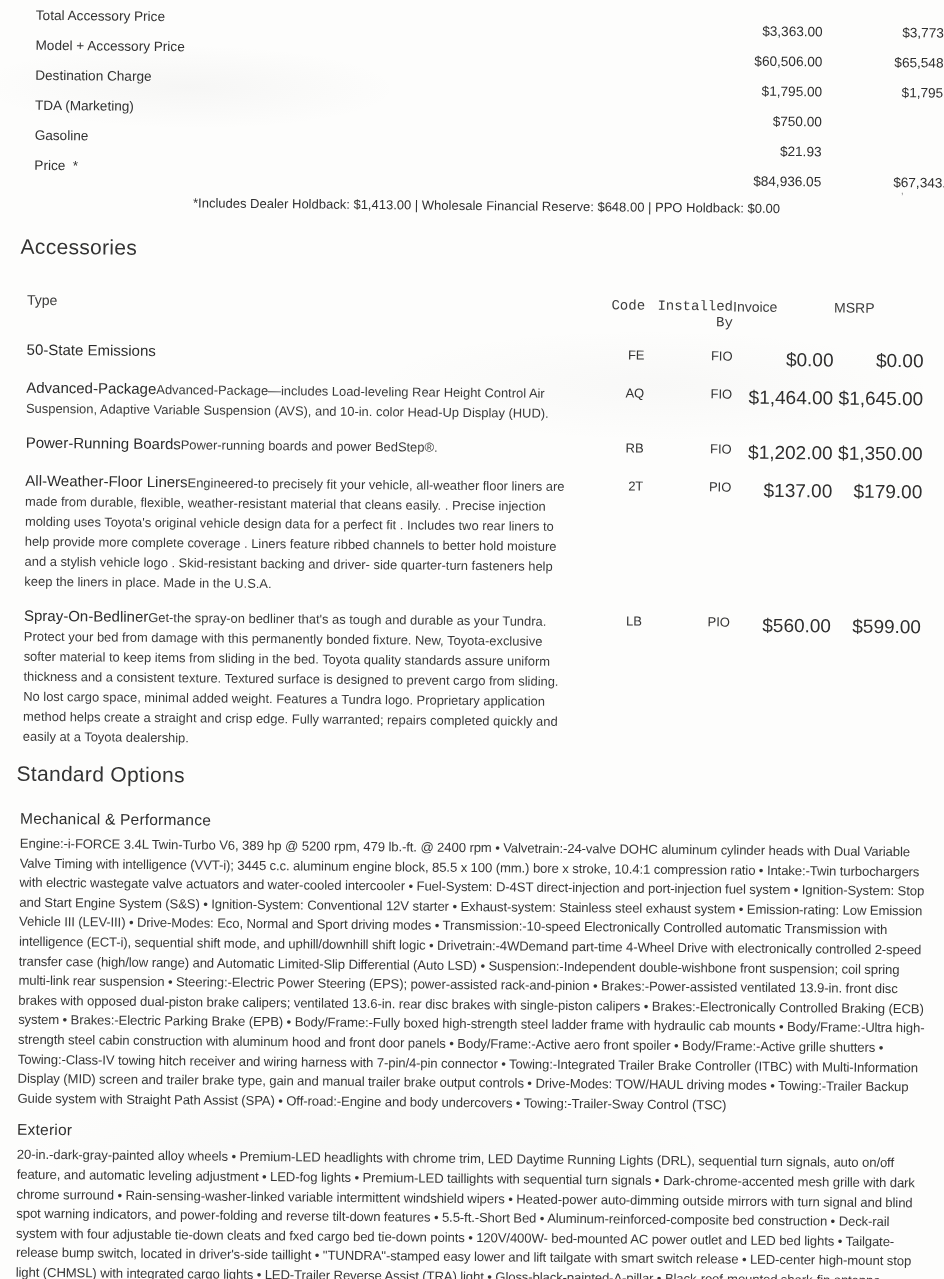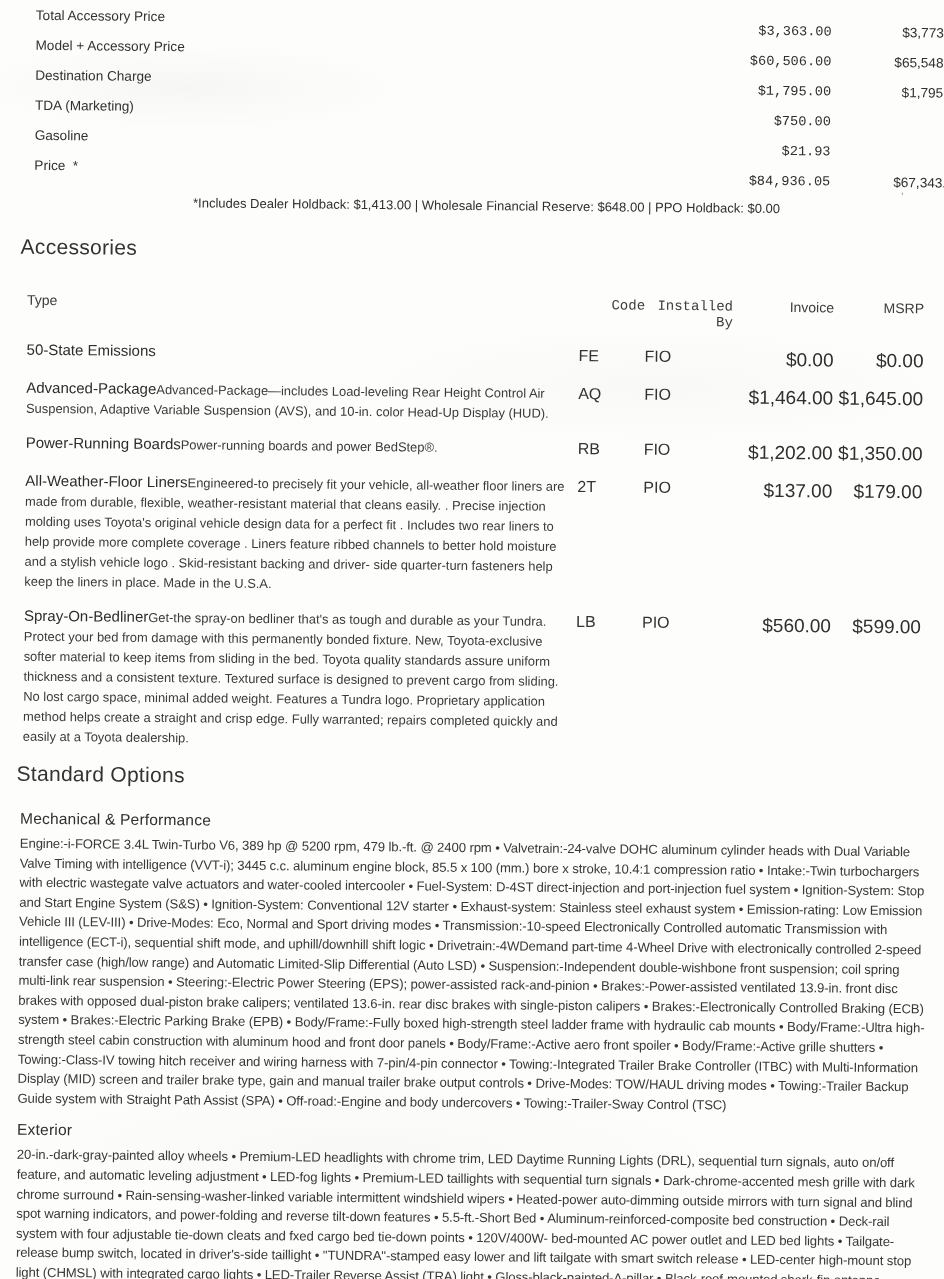--- a/index.html
+++ b/index.html
@@ -17,21 +17,21 @@
       radial-gradient(ellipse 300px 60px at 20% 7%, rgba(120,120,120,0.05), transparent 70%),
       radial-gradient(ellipse 400px 80px at 70% 30%, rgba(130,130,130,0.04), transparent 70%),
       radial-gradient(ellipse 500px 90px at 40% 90%, rgba(130,130,130,0.04), transparent 70%);
   }
 
   
   .pricing { padding-top:12px; margin-left:36px; }
   .p-row { position:relative; height:30px; }
   .p-label { position:absolute; left:0; top:0; font-size:13.6px; color:#323232; white-space:pre; }
   .p-val { position:absolute; top:9px; font-size:13.6px; color:#2f2f2f; }
-  .p-invoice { right:112px;font-family:Liberation Mono, monospace; }   
+  .p-invoice { right:121px; }   
   .p-msrp   { right:-19px; }    
 
   .footnote { margin:6px 0 0 195px; font-size:13px; color:#303030; }
 
   
   h1.sec {
     font-size:21px; font-weight:400; color:#333;
     margin:0; letter-spacing:0.3px;
   }
   #accessories-title { margin:26px 0 0 23px; }
@@ -45,25 +45,25 @@
   .acc-table { margin:33px 0 0 30px; }
   .acc-grid {
     display:grid;
     grid-template-columns:552px 66px 88px 101px 90px;
     align-items:start;
   }
   .acc-head { margin-bottom:16px; }
   .acc-head > div { font-size:14px; color:#3c3c3c; }
   .h-type { text-align:left; }
   .h-code, .h-inst { text-align:right;font-family:Liberation Mono, monospace; }
-  .h-inv, .h-msrp { text-align:right; }
+  .h-inv, .h-msrp { }
   .acc-row { margin-bottom:14px; }
   .c-type { font-size:12.9px; line-height:20px; color:#3a3a3a; padding-right:10px; }
   .acc-name { font-size:15px; color:#2c2c2c; }
-  .c-code, .c-inst { text-align:left; font-size:16px; color:#333; padding-top:2px; }
+  .c-code, .c-inst { text-align:right; font-size:13px; color:#333; padding-top:2px; }
   .c-inv, .c-msrp { text-align:right; font-size:19px; color:#2f2f2f; padding-top:2px; }
 
   
   p.opts {
     margin:6px 0 0 28px; width:908px;
     font-size:13.1px; line-height:19.6px; color:#383838;
     letter-spacing:-0.1px;
   }
   #mech-heading { margin-top:24px; }
   #ext-heading  { margin-top:13px; }

